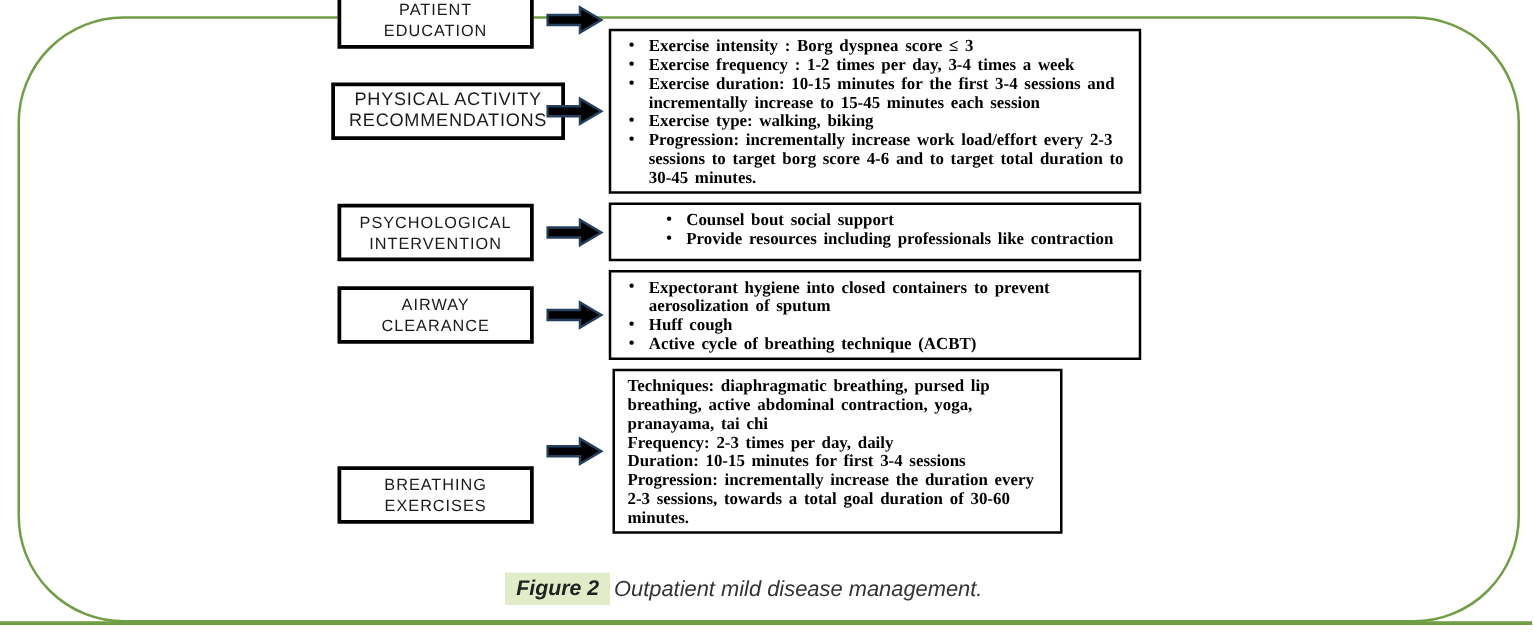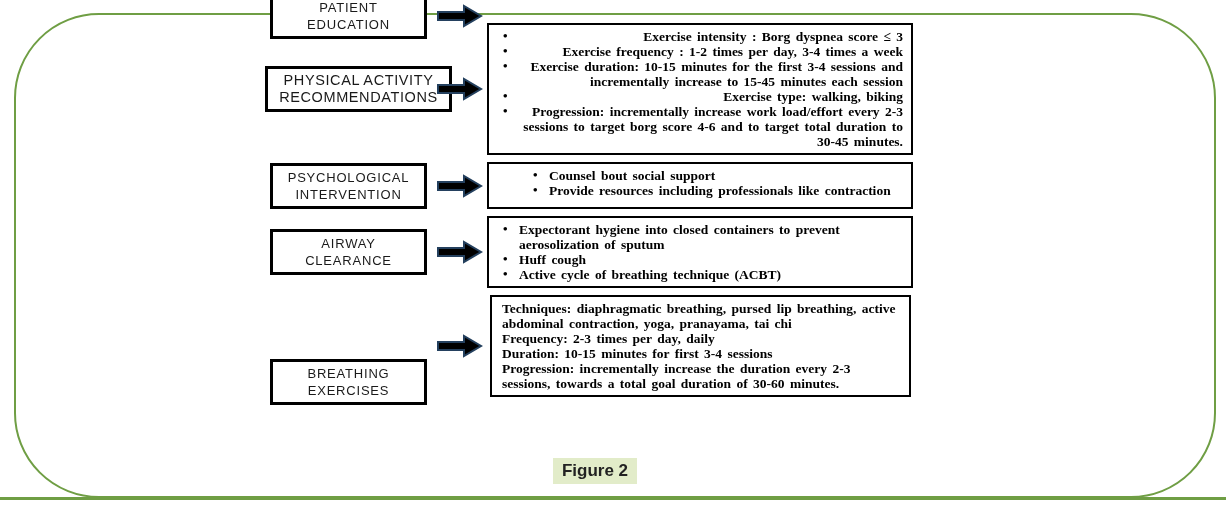--- a/index.html
+++ b/index.html
@@ -21,32 +21,32 @@
   .row:nth-child(2) .label-text{font-family:Liberation Sans, sans-serif;font-size:14.5px;letter-spacing:0.6px;text-align:center;}
   .row:nth-child(5) .label-box{top:46%;margin-top:40px;}
 
   .arrow{position:absolute;left:437px;top:50%;transform:translateY(-50%);}
 
   .content-box{margin-left:487px;width:426px;box-sizing:border-box;border:2px solid #000;
                background:#fff;padding:4px 8px 4px 6px;
                font-family:"Liberation Serif",serif;font-weight:bold;font-size:13.5px;
                line-height:15px;color:#000;word-spacing:2px;}
   .row:nth-child(1) .content-box{min-height:68px;}
-  .row:nth-child(2) .content-box{min-height:122px;text-align:right;}
+  .row:nth-child(2) .content-box{min-height:122px;}
   .row:nth-child(3) .content-box{min-height:47px;padding-left:36px;}
   .row:nth-child(4) .content-box{min-height:65px;}
-  .row:nth-child(5) .content-box{min-height:95px;margin-left:490px;width:421px;padding-left:8px;}
+  .row:nth-child(5) .content-box{min-height:95px;margin-left:490px;width:360px;padding-left:8px;}
 
   ul.items{margin:0;padding:0;list-style:none;}
   ul.items li{position:relative;padding-left:24px;}
   ul.items.bulleted li::before{content:"\2022";position:absolute;left:8px;top:-1px;font-size:13px;}
   ul.items.plain li{padding-left:2px;}
 
   .caption{position:absolute;left:0;top:458px;width:1190px;text-align:center;}
-  .caption-inner{display:inline-flex;align-items:center;gap:3px;}
+  .caption-inner{display:inline-flex;align-items:center;gap:3px;font-style:italic;}
   .caption-label{background:#e2ecc9;color:#222;font-weight:bold;font-size:17px;padding:3px 9px;}
   .caption-text{color:#333;font-size:17.5px;}
 </style>
 </head>
 <body>
 
 <div class="page">
   <div class="frame"></div>
   <div class="bottom-rule"></div>
 
@@ -123,15 +123,16 @@
             <li>Duration: 10-15 minutes for first 3-4 sessions</li>
             <li>Progression: incrementally increase the duration every 2-3 sessions, towards a total goal duration of 30-60 minutes.</li>
           </ul>
       </div>
     </div>
   </div>
 
   <div class="caption">
     <span class="caption-inner">
       <span class="caption-label">Figure 2</span>
+      <span class="caption-text">Outpatient mild disease management.</span>
     </span>
   </div>
 </div>
 
 </body></html>

